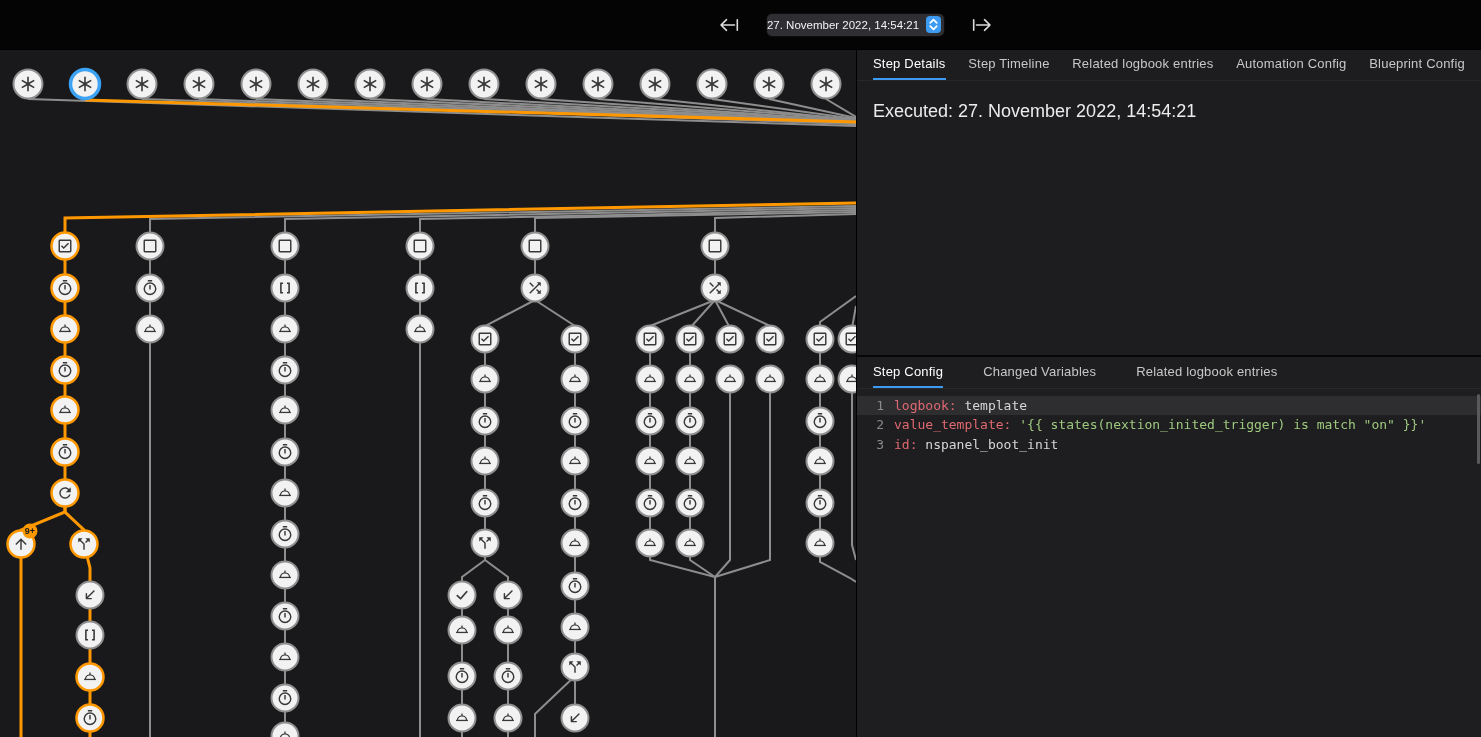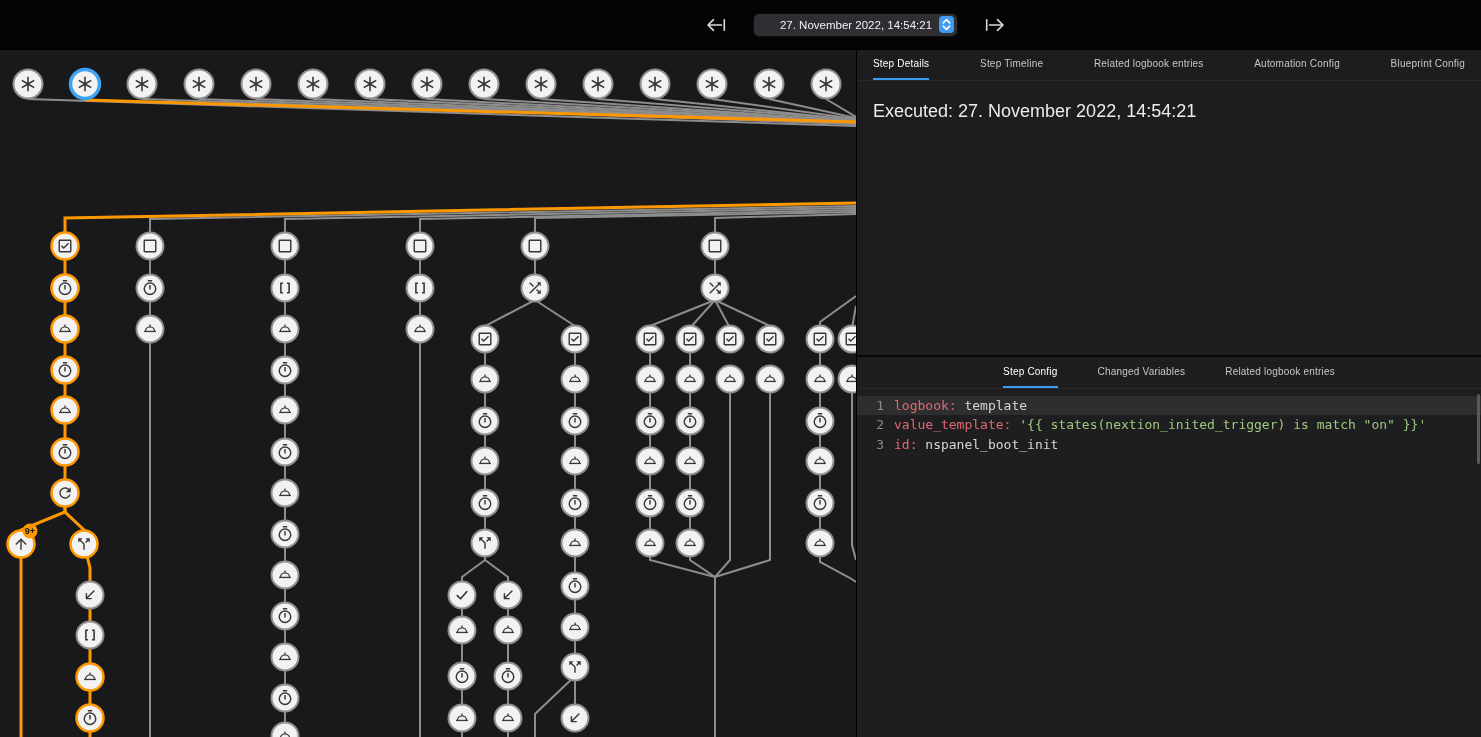--- a/index.html
+++ b/index.html
@@ -13,43 +13,43 @@
   .topbar{
     position:absolute;left:0;top:0;width:100%;height:49px;
     background:#040404;border-bottom:1px solid #000;
     display:flex;align-items:center;justify-content:center;z-index:5;
   }
   .topbar-center{display:flex;align-items:center;gap:24px;position:relative;left:115px;}
   .nav-arrow{background:none;border:none;padding:2px;cursor:pointer;display:flex;align-items:center;}
   .nav-arrow svg{display:block;}
   .trace-picker{
     height:22px;background:#2f2f33;border-radius:5px;
-    display:flex;align-items:center;gap:7px;padding:0 3px 0 26px;
+    display:flex;align-items:center;gap:7px;padding:0 3px 0 0;
     cursor:pointer;box-shadow:0 0 0 1px rgba(255,255,255,0.04);
   }
   .trace-picker .value{font-size:11.5px;color:#f2f2f2;white-space:nowrap;}
   .stepper{
     width:15px;height:17px;border-radius:4px;background:var(--accent-blue,#3f7ef0);
     display:flex;align-items:center;justify-content:center;
   }
   
   #trace-graph{position:absolute;left:0;top:0;z-index:1;}
   
   .right-panel{
     position:absolute;left:856px;top:49px;right:0;bottom:0;
     display:flex;flex-direction:column;border-left:1px solid #000;z-index:2;
   }
   .panel-top{height:306px;flex:none;background:#1d1d1f;}
   .panel-bottom{flex:1;background:#1e1e20;border-top:2px solid #060606;position:relative;}
   .tabbar{
-    display:flex;height:31px;align-items:stretch;font-size:10px;
+    display:flex;height:31px;align-items:stretch;font-size:13px;
     border-bottom:1px solid rgba(255,255,255,0.05);
   }
   .tabbar.spread{justify-content:space-between;padding:0 16px;}
-  .tabbar.left{justify-content:center;gap:40px;padding:0 16px;}
+  .tabbar.left{justify-content:flex-start;gap:40px;padding:0 16px;}
   .tab{
     display:flex;align-items:center;color:#c7c7c7;cursor:pointer;
     border-bottom:2px solid transparent;white-space:nowrap;letter-spacing:.2px;
   }
   .tab.active{color:#ffffff;border-bottom-color:var(--accent-blue,#3d9bf2);}
   .executed{padding:20px 16px;font-size:18px;color:#ececec;}
   
   .code-editor{
     margin-top:7px;font-family:"DejaVu Sans Mono", monospace;
     font-size:13px;line-height:19.3px;cursor:text;

